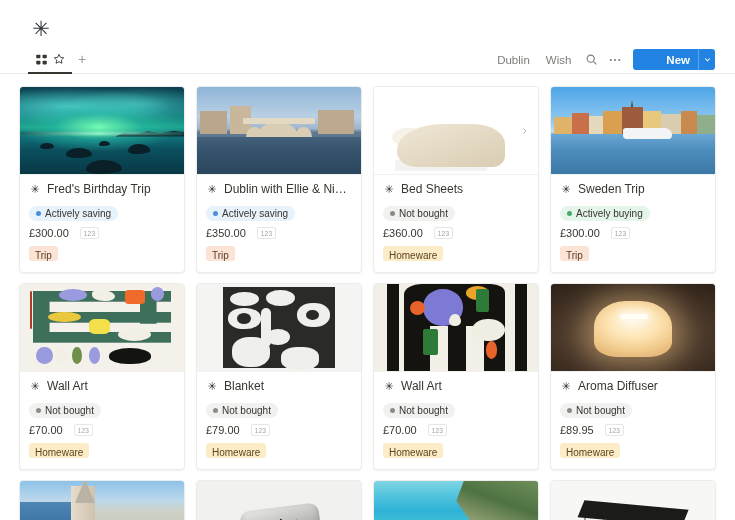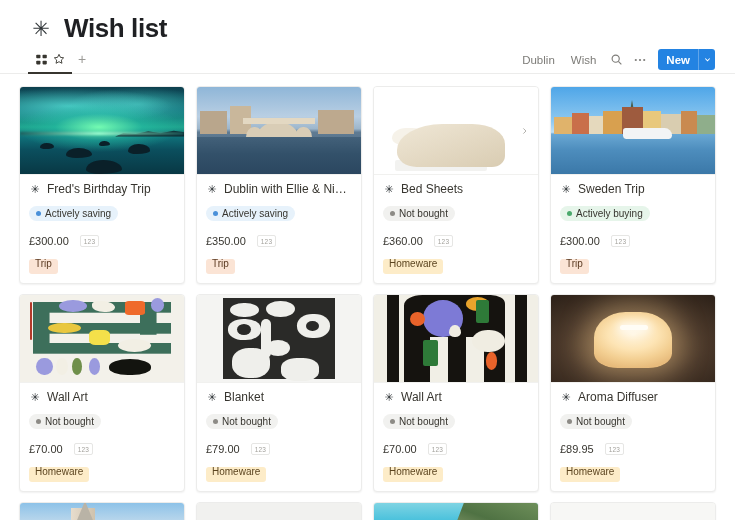--- a/index.html
+++ b/index.html
@@ -101,21 +101,21 @@
     border-radius: 3px;
     overflow: hidden;
     margin-left: 4px;
     cursor: pointer;
   }
   .new-btn-label {
     color: #fff;
     font-size: 11.5px;
     font-weight: bold;
     padding: 0 8px;
-    display: flex; align-items: center;
+    display: flex; align-items: center; margin-left: 25px;
   }
   .new-btn-caret {
     width: 17px;
     display: flex; align-items: center; justify-content: center;
     border-left: 1px solid rgba(255,255,255,0.28);
     color: #fff;
   }
 
   
   .gallery {
@@ -177,39 +177,38 @@
   .status-dot {
     width: 5px; height: 5px;
     border-radius: 50%;
     flex: none;
   }
   .price-row {
     display: flex;
     align-items: center;
     gap: 11px;
     margin-bottom: 6px;
-    margin-top: 8px;
   }
   .price-text { font-size: 11px; color: #37352f; }
   .num-chip {
     display: inline-flex;
     align-items: center; justify-content: center;
     height: 12px;
     min-width: 15px;
     padding: 0 3px;
     border: 1px solid #e6e6e4;
     border-radius: 2px;
     background: #fff;
     font-size: 6.5px;
     color: #a3a19c;
     letter-spacing: 0.2px;
   }
   .tag-pill {
     display: inline-flex;
-    align-items: flex-start;
+    align-items: flex-end;
     height: 15px;
     padding: 0 6px;
     border-radius: 3px;
     font-size: 10px;
     line-height: 1;
     white-space: nowrap;
   }
 
   .carousel-arrow {
     position: absolute;
@@ -401,21 +400,20 @@
     border-radius: 0 0 10px 10px;
   }
   .laccio .legL { left: 20%; }
   .laccio .legR { left: 63%; }
 </style>
 </head>
 <body>
 
 <div class="page-header">
   <div class="page-emoji">✳</div>
-  <div class="page-title">Wish list</div>
 </div>
 
 <div class="tabbar">
   <div class="tabs">
     <div class="tab active">
       <span class="tab-icon">
         <svg width="13" height="13" viewBox="0 0 16 16" fill="currentColor">
           <rect x="1.5" y="2" width="5.2" height="4.6" rx="1"></rect>
           <rect x="9.3" y="2" width="5.2" height="4.6" rx="1"></rect>
           <rect x="1.5" y="9.4" width="5.2" height="4.6" rx="1"></rect>

